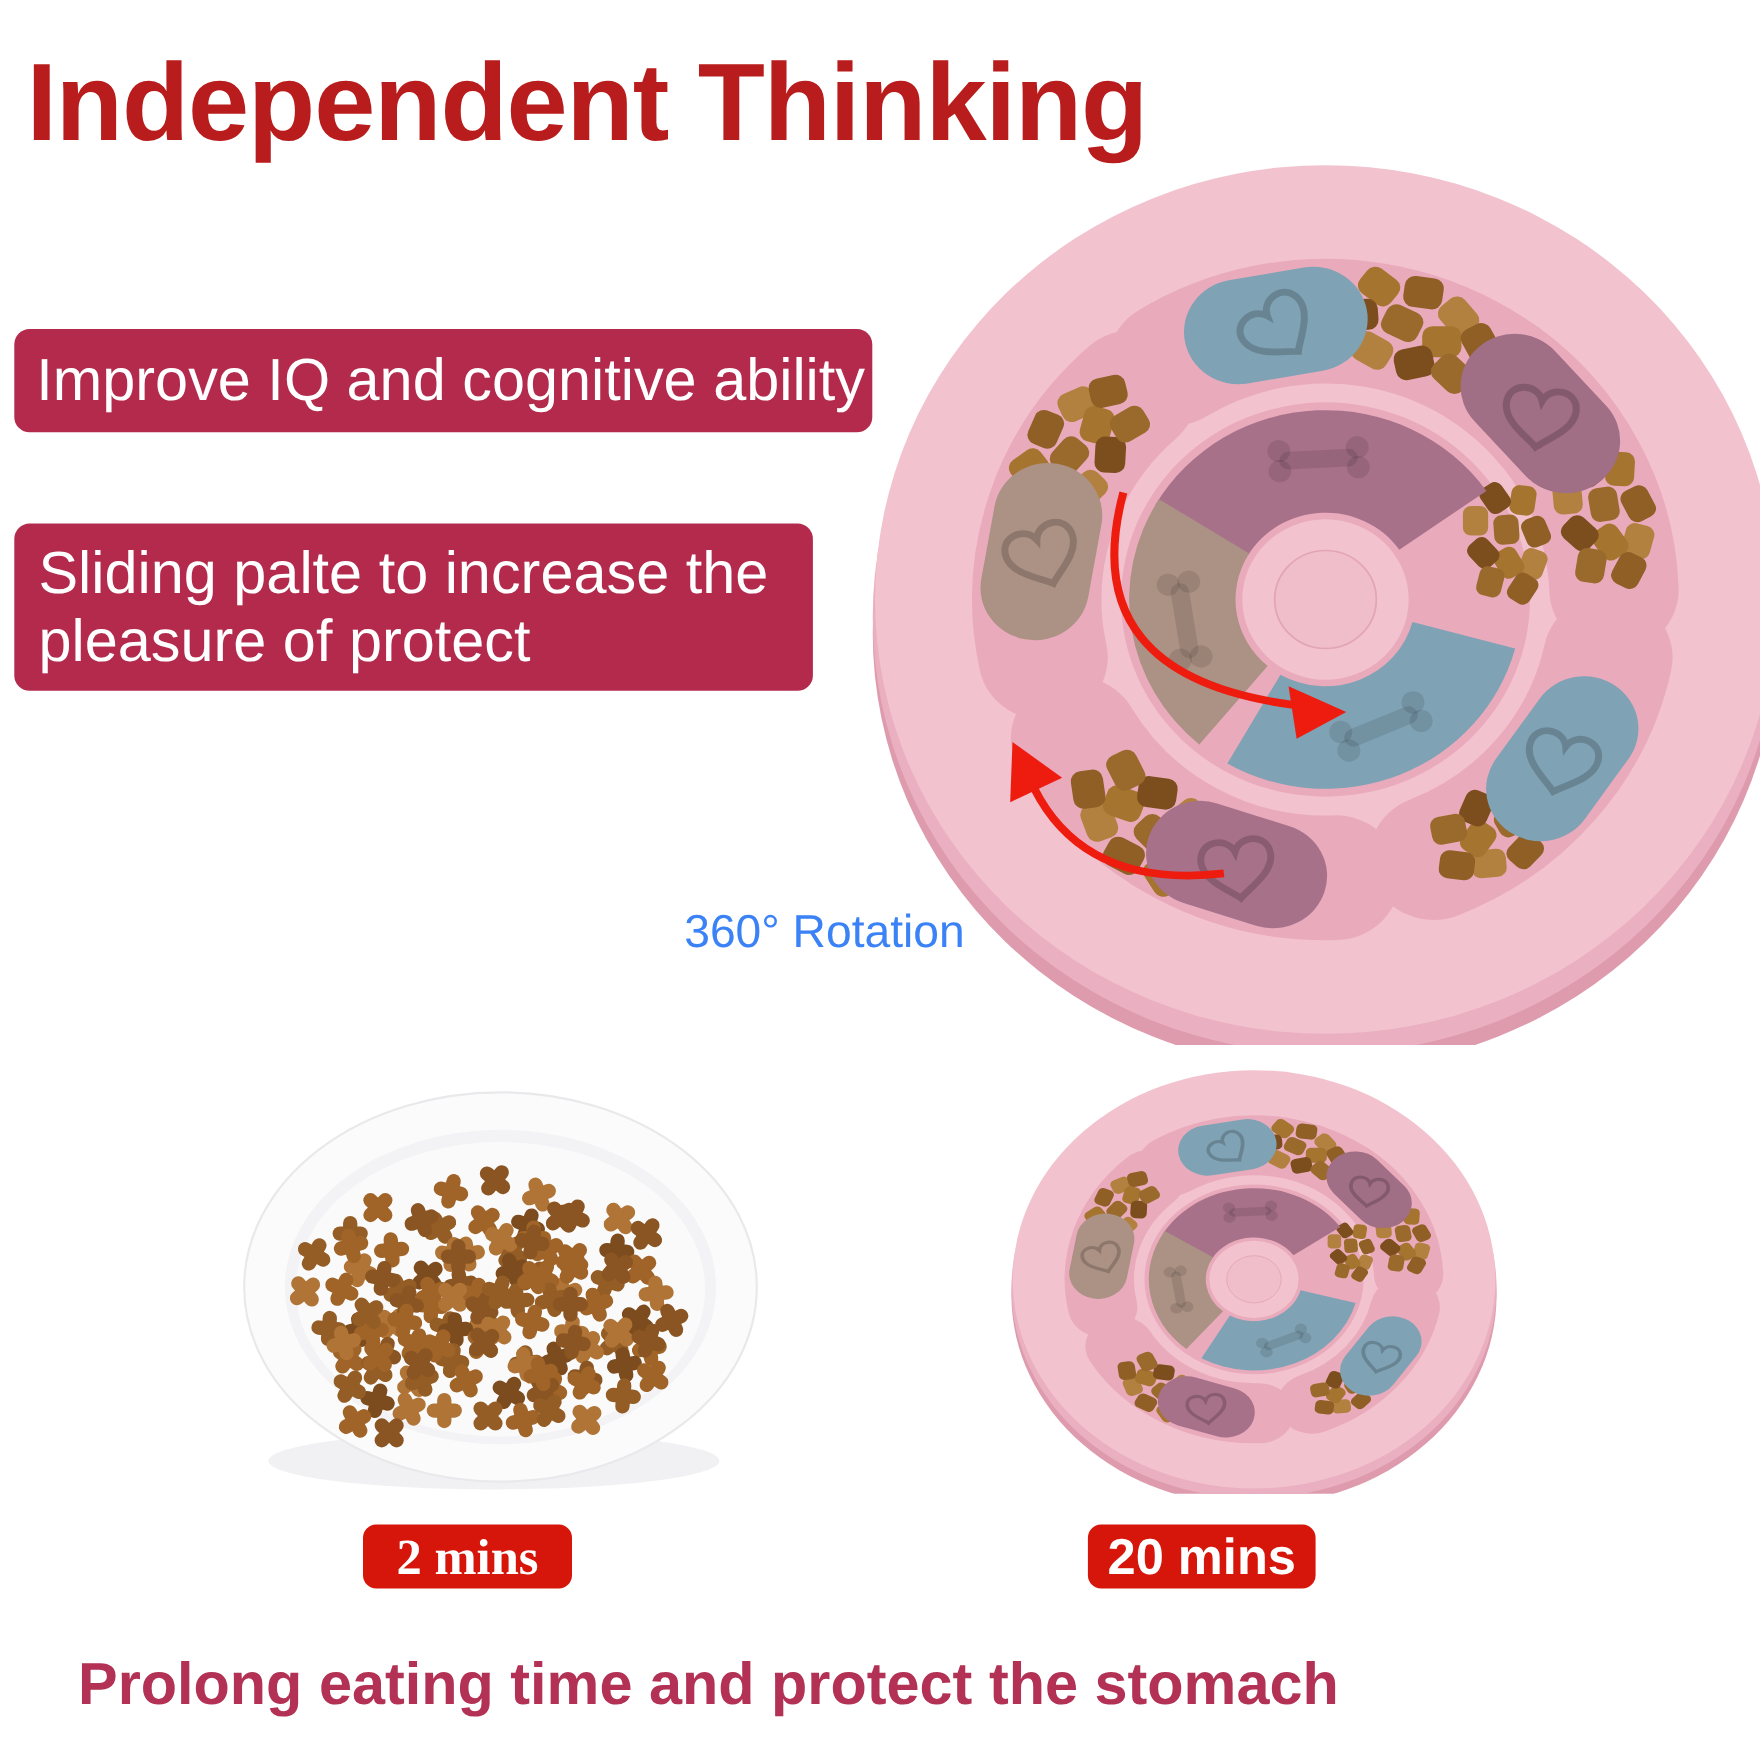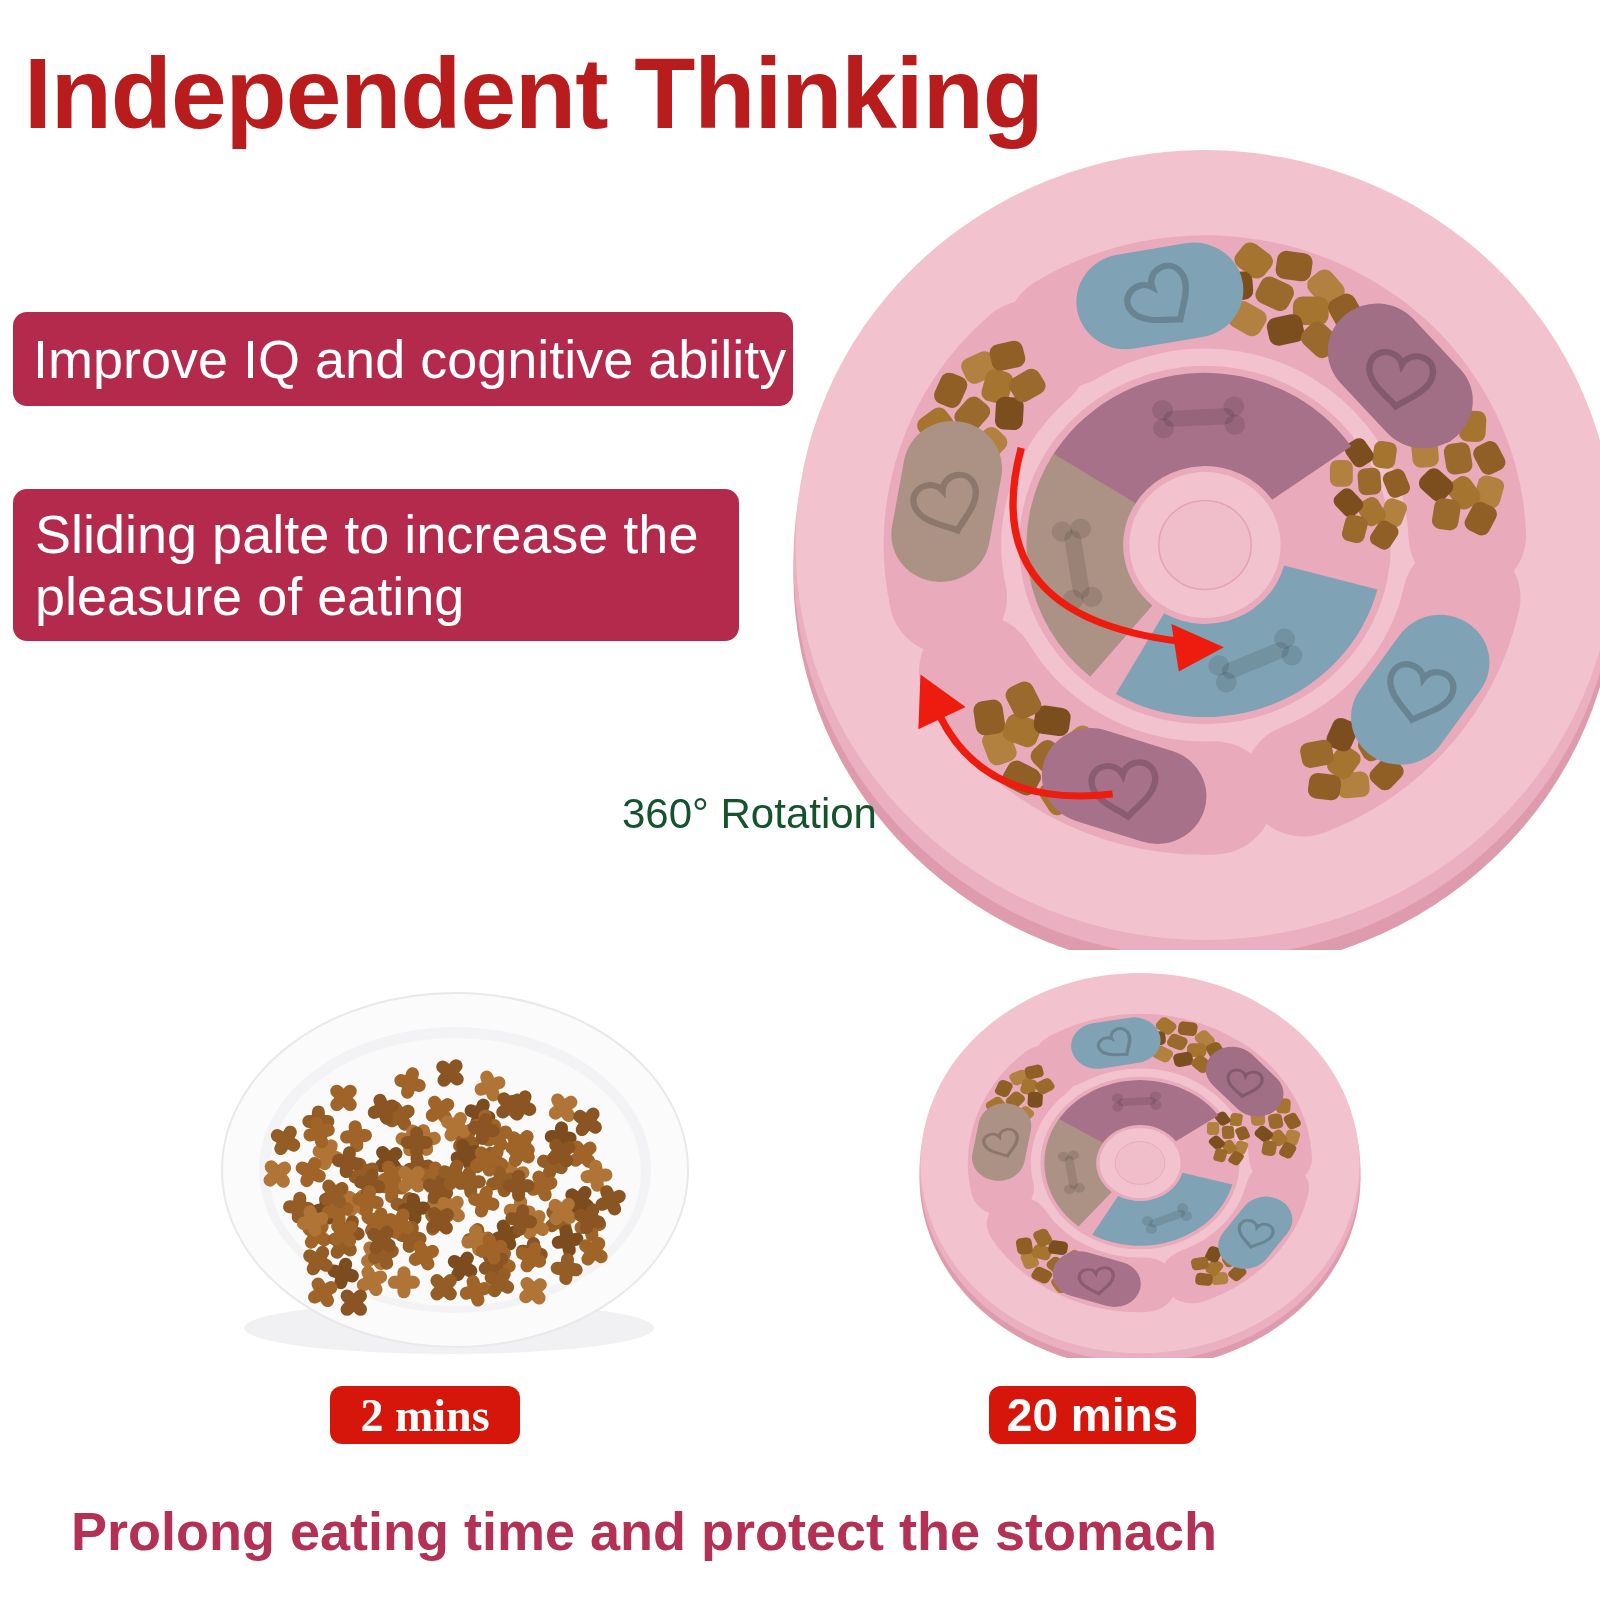--- a/index.html
+++ b/index.html
@@ -8,34 +8,34 @@
     background:#ffffff;font-family:"Liberation Sans",sans-serif;
   }
   .abs{position:absolute;}
   .page-title{
     left:24px;top:36px;width:1100px;
     font-size:100px;font-weight:bold;letter-spacing:-1px;
     color:#b91c1c;white-space:nowrap;
   }
   .banner{
     background:#B32A4C;border-radius:14px;color:#ffffff;
-    display:flex;flex-direction:column;justify-content:center;margin-top:13px;
+    display:flex;flex-direction:column;justify-content:center;
   }
   .banner-iq{
     left:13px;top:299px;width:780px;height:94px;
     padding-left:20px;box-sizing:border-box;
     font-size:54px;
   }
   .banner-sliding{
     left:13px;top:476px;width:726px;height:152px;
     padding-left:22px;box-sizing:border-box;
     font-size:54px;line-height:62px;justify-content:center;
   }
   .rotation-label{
-    left:622px;top:790px;font-size:42px;color:#14532d;white-space:nowrap;
+    left:622px;top:823px;font-size:42px;color:#3b82f6;white-space:nowrap;
   }
   .badge{
     background:#D6160B;border-radius:12px;color:#ffffff;
     font-size:46px;font-weight:bold;
     display:flex;align-items:center;justify-content:center;
   }
   .badge-plate{left:330px;top:1386px;width:190px;height:58px;font-family:Liberation Serif, serif;}
   .badge-toy{left:989px;top:1386px;width:207px;height:58px;}
   .tagline{
     left:0;top:1500px;width:1288px;text-align:center;
@@ -142,21 +142,21 @@
   </defs>
 </svg>
 
 <div class="abs page-title">Independent Thinking</div>
 
 <div class="abs banner banner-iq">
   <span>Improve IQ and cognitive ability</span>
 </div>
 <div class="abs banner banner-sliding">
   <span>Sliding palte to increase the</span>
-  <span>pleasure of eating</span>
+  <span>pleasure of protect</span>
 </div>
 
 <svg class="abs" style="left:785px;top:140px;" width="840" height="810" viewBox="-400 -400 800 800" preserveAspectRatio="none">
   <use href="#toy-base"></use>
   <g fill="none" stroke="#EE1C0F" stroke-width="7">
     <path d="M -175 -96 Q -218 70 -25 95"></path>
     <path d="M -88 246 Q -208 260 -252 170"></path>
   </g>
   <g fill="#EE1C0F">
     <path d="M 18 101 L -32 78 L -25 125 Z"></path>

